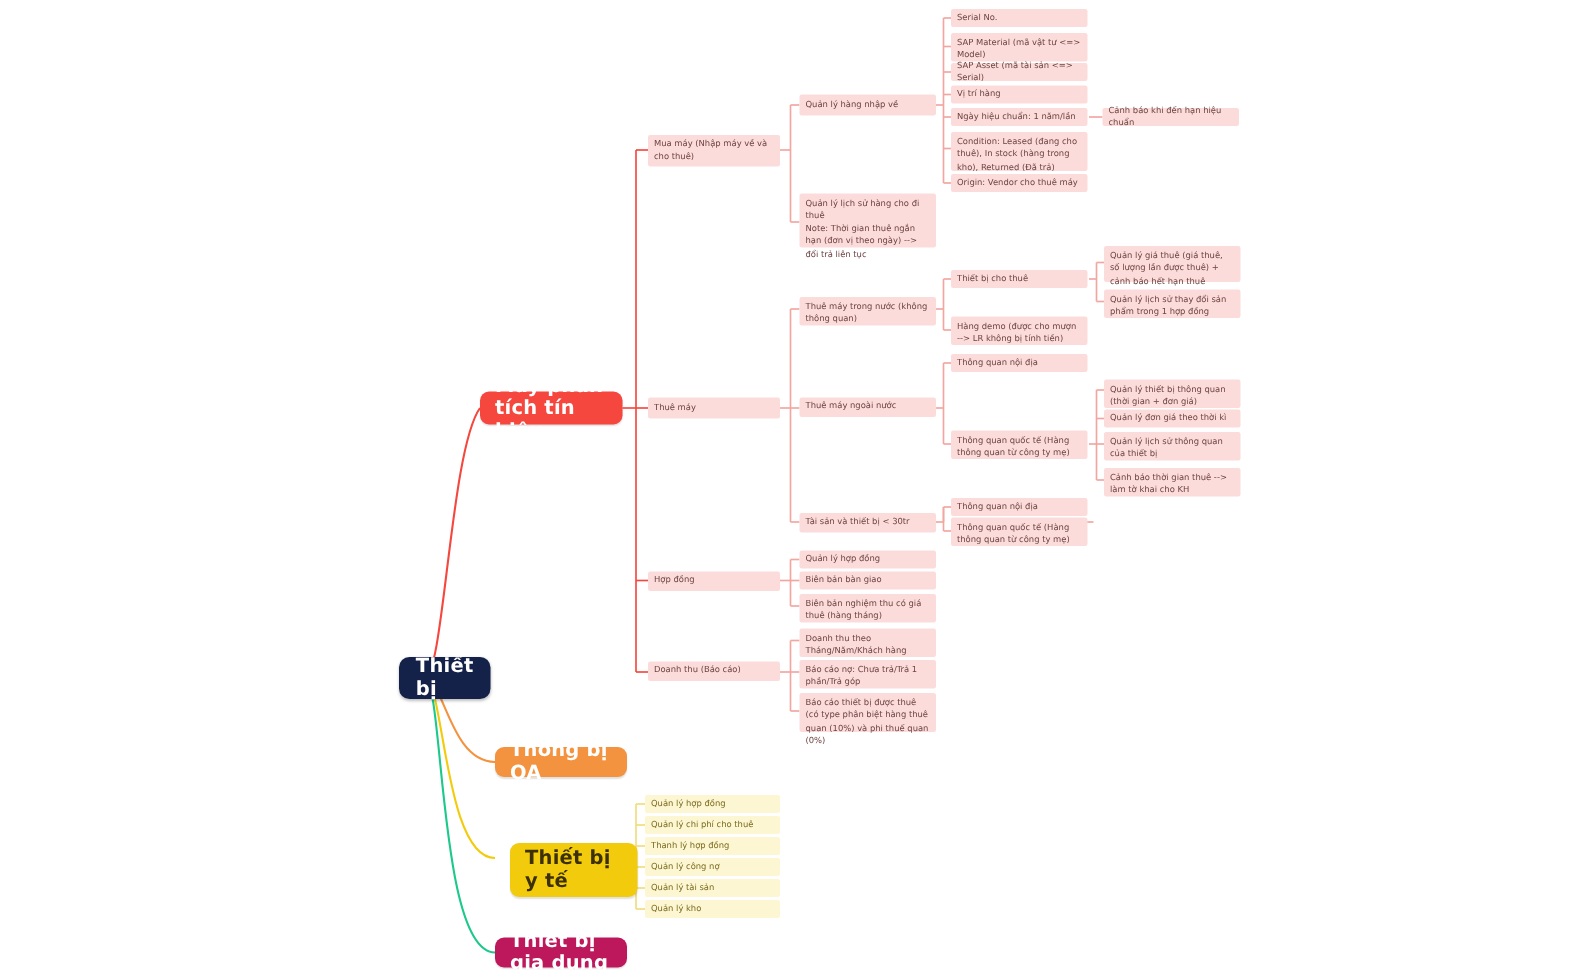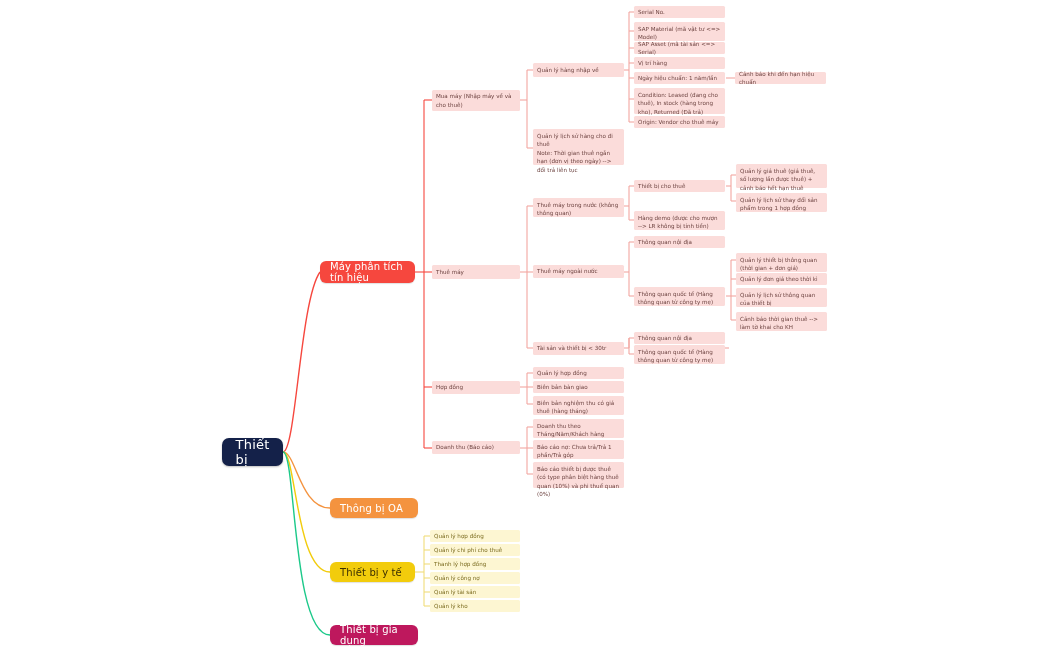--- a/index.html
+++ b/index.html
@@ -9,28 +9,29 @@
     -webkit-font-smoothing:antialiased;
   }
   #canvas{position:absolute;inset:0;width:1050px;height:650px;}
   #links{position:absolute;left:0;top:0;width:1050px;height:650px;pointer-events:none;}
 
   .node{position:absolute;box-sizing:border-box;display:flex;align-items:center;}
 
   
   .root{
     background:#142149;color:#ffffff;border-radius:7px;
-    font-size:13px;font-weight:normal;letter-spacing:.2px;
+    font-size:13px;font-weight:bold;letter-spacing:.2px;
     padding:7px 14px;justify-content:center;
     box-shadow:0 1px 2px rgba(0,0,0,.25);
+    margin-left:44px;
   }
 
   
   .l1{
-    border-radius:6px;color:#ffffff;font-size:10px;font-weight:normal;
+    border-radius:6px;color:#ffffff;font-size:13px;font-weight:bold;
     padding:5px 10px;letter-spacing:.15px;
     box-shadow:0 1px 1px rgba(0,0,0,.12);
   }
   .l1.red{background:#f6473e;}
   .l1.orange{background:#f4933f;}
   .l1.yellow{background:#f2cc0c;color:#3c3000;}
   .l1.green{background:#be185d;}
 
   
   .sub{
@@ -146,21 +147,21 @@
   <div class="node root" style="left:222px;top:438px;width:61px;height:28px;">
     <span>Thiết bị</span>
   </div>
 
   <div class="node l1 red" style="left:320px;top:261px;width:95px;height:22px;">
     <span>Máy phân tích tín hiệu</span>
   </div>
   <div class="node l1 orange" style="left:330px;top:498px;width:88px;height:20px;">
     <span>Thông bị OA</span>
   </div>
-  <div class="node l1 yellow" style="left:330px;top:562px;width:85px;height:20px;">
+  <div class="node l1 yellow" style="left:340px;top:562px;width:85px;height:36px;">
     <span>Thiết bị y tế</span>
   </div>
   <div class="node l1 green" style="left:330px;top:625px;width:88px;height:20px;">
     <span>Thiết bị gia dụng</span>
   </div>
 
   <div class="node sub" style="left:432px;top:90px;width:88px;height:21px;">
     <span>Mua máy (Nhập máy về và cho thuê)</span>
   </div>
   <div class="node sub" style="left:432px;top:265px;width:88px;height:14px;">

